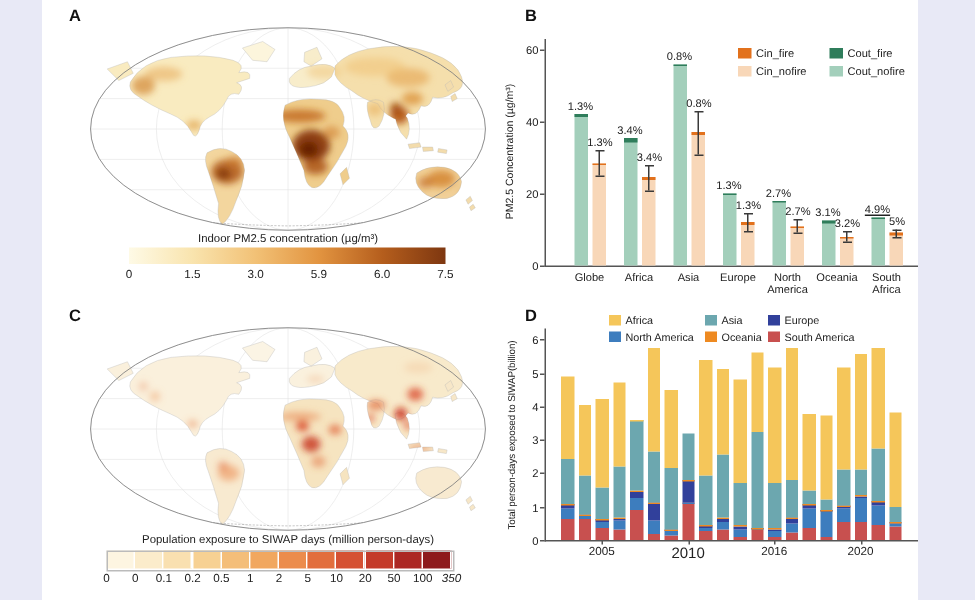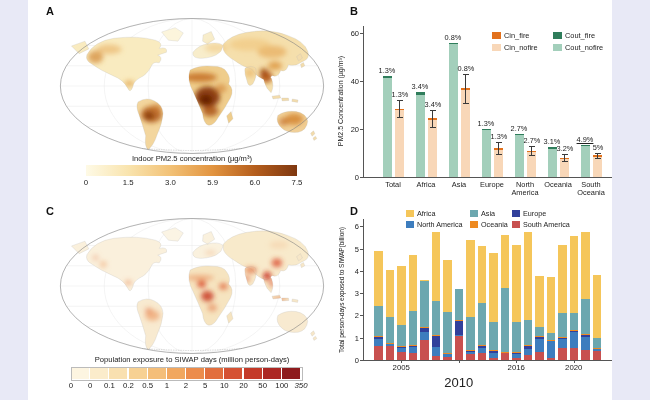--- a/index.html
+++ b/index.html
@@ -224,21 +224,21 @@
     <div class="ylabel" style="left: 267px; top: 96px; width: 150px; height: 10px; font-size: 7px;">PM2.5 Concentration (µg/m³)</div>
     <div class="bar-seg" style="left: 382.5px; top: 76.2px; width: 9px; height: 100.8px; background: rgb(163, 207, 187);"></div>
     <div class="bar-seg" style="left: 382.5px; top: 76.2px; width: 9px; height: 1.44px; background: rgb(47, 125, 91);"></div>
     <div class="bar-seg" style="left: 394.5px; top: 108.6px; width: 9px; height: 68.4px; background: rgb(248, 215, 184);"></div>
     <div class="bar-seg" style="left: 394.5px; top: 108.6px; width: 9px; height: 1.4px; background: rgb(226, 113, 28);"></div>
     <div class="errbar" style="left: 399px; top: 100.2px; width: 1px; height: 16.8px;"></div>
     <div class="errbar" style="left: 396.5px; top: 100.2px; width: 6px; height: 1px;"></div>
     <div class="errbar" style="left: 396.5px; top: 117px; width: 6px; height: 1px;"></div>
     <div class="pct-label" style="left: 372px; top: 66.2px; width: 30px;">1.3%</div>
     <div class="pct-label" style="left: 385px; top: 90.2px; width: 30px;">1.3%</div>
-    <div class="xtick" style="left: 373px; top: 181px; width: 40px; font-size: 7.4px;">Total</div>
+    <div class="xtick" style="left: 373px; top: 181px; width: 40px; font-size: 7.4px;">Globe</div>
     <div class="bar-seg" style="left: 415.5px; top: 91.8px; width: 9px; height: 85.2px; background: rgb(163, 207, 187);"></div>
     <div class="bar-seg" style="left: 415.5px; top: 91.8px; width: 9px; height: 2.88px; background: rgb(47, 125, 91);"></div>
     <div class="bar-seg" style="left: 427.5px; top: 118.2px; width: 9px; height: 58.8px; background: rgb(248, 215, 184);"></div>
     <div class="bar-seg" style="left: 427.5px; top: 118.2px; width: 9px; height: 2.04px; background: rgb(226, 113, 28);"></div>
     <div class="errbar" style="left: 432px; top: 109.8px; width: 1px; height: 16.8px;"></div>
     <div class="errbar" style="left: 429.5px; top: 109.8px; width: 6px; height: 1px;"></div>
     <div class="errbar" style="left: 429.5px; top: 126.6px; width: 6px; height: 1px;"></div>
     <div class="pct-label" style="left: 405px; top: 81.8px; width: 30px;">3.4%</div>
     <div class="pct-label" style="left: 418px; top: 99.8px; width: 30px;">3.4%</div>
     <div class="xtick" style="left: 406px; top: 181px; width: 40px; font-size: 7.4px;">Africa</div>
@@ -286,21 +286,21 @@
     <div class="bar-seg" style="left: 580.5px; top: 144.6px; width: 9px; height: 32.4px; background: rgb(163, 207, 187);"></div>
     <div class="bar-seg" style="left: 580.5px; top: 144.6px; width: 9px; height: 1.68px; background: rgb(47, 125, 91);"></div>
     <div class="bar-seg" style="left: 592.5px; top: 155.4px; width: 9px; height: 21.6px; background: rgb(248, 215, 184);"></div>
     <div class="bar-seg" style="left: 592.5px; top: 155.4px; width: 9px; height: 1.4px; background: rgb(226, 113, 28);"></div>
     <div class="errbar" style="left: 597px; top: 153px; width: 1px; height: 4.8px;"></div>
     <div class="errbar" style="left: 594.5px; top: 153px; width: 6px; height: 1px;"></div>
     <div class="errbar" style="left: 594.5px; top: 157.8px; width: 6px; height: 1px;"></div>
     <div class="pct-label" style="left: 570px; top: 134.6px; width: 30px; text-decoration: underline;">4.9%</div>
     <div class="pct-label" style="left: 583px; top: 143px; width: 30px;">5%</div>
     <div class="xtick" style="left: 571px; top: 181px; width: 40px; font-size: 7.4px;">South
-Oceania</div>
+Africa</div>
     <div class="legend-item" style="left: 492px; top: 31px; font-size: 7.4px;">
       <div class="legend-swatch" style="width: 9px; height: 7px; background: rgb(226, 113, 28);"></div>
       <div class="">Cin_fire</div>
     </div>
     <div class="legend-item" style="left: 492px; top: 43px; font-size: 7.4px;">
       <div class="legend-swatch" style="width: 9px; height: 7px; background: rgb(248, 215, 184);"></div>
       <div class="">Cin_nofire</div>
     </div>
     <div class="legend-item" style="left: 553px; top: 31px; font-size: 7.4px;">
       <div class="legend-swatch" style="width: 9px; height: 7px; background: rgb(47, 125, 91);"></div>
@@ -445,21 +445,21 @@
     <div class="bar-seg" style="left: 581px; top: 231.775px; width: 8.5px; height: 67.346px; background: rgb(245, 198, 90);"></div>
     <div class="bar-seg" style="left: 592.5px; top: 351.08px; width: 8.5px; height: 8.92px; background: rgb(200, 80, 79);"></div>
     <div class="bar-seg" style="left: 592.5px; top: 348.85px; width: 8.5px; height: 2.23px; background: rgb(61, 125, 190);"></div>
     <div class="bar-seg" style="left: 592.5px; top: 347.735px; width: 8.5px; height: 1.115px; background: rgb(49, 64, 155);"></div>
     <div class="bar-seg" style="left: 592.5px; top: 347.512px; width: 8.5px; height: 0.223px; background: rgb(238, 138, 33);"></div>
     <div class="bar-seg" style="left: 592.5px; top: 338.146px; width: 8.5px; height: 9.366px; background: rgb(108, 167, 175);"></div>
     <div class="bar-seg" style="left: 592.5px; top: 275.26px; width: 8.5px; height: 62.886px; background: rgb(245, 198, 90);"></div>
     <div class="axis-line" style="left: 401.25px; top: 360px; width: 1px; height: 3px;"></div>
     <div class="xtick" style="left: 386.25px; top: 364px; width: 30px; font-size: 7.8px;">2005</div>
     <div class="axis-line" style="left: 458.75px; top: 360px; width: 1px; height: 3px;"></div>
-    <div class="xtick" style="left: 443.75px; top: 376px; width: 30px; font-size: 13px;">2010</div>
+    <div class="xtick" style="left: 443.75px; top: 364px; width: 30px; font-size: 10px;">2010</div>
     <div class="axis-line" style="left: 516.25px; top: 360px; width: 1px; height: 3px;"></div>
     <div class="xtick" style="left: 501.25px; top: 364px; width: 30px; font-size: 7.8px;">2016</div>
     <div class="axis-line" style="left: 573.75px; top: 360px; width: 1px; height: 3px;"></div>
     <div class="xtick" style="left: 558.75px; top: 364px; width: 30px; font-size: 7.8px;">2020</div>
     <div class="legend-item" style="left: 406px; top: 209px;">
       <div class="legend-swatch" style="width: 8px; height: 6.5px; background: rgb(245, 198, 90);"></div>
       <div class="">Africa</div>
     </div>
     <div class="legend-item" style="left: 470px; top: 209px;">
       <div class="legend-swatch" style="width: 8px; height: 6.5px; background: rgb(108, 167, 175);"></div>

